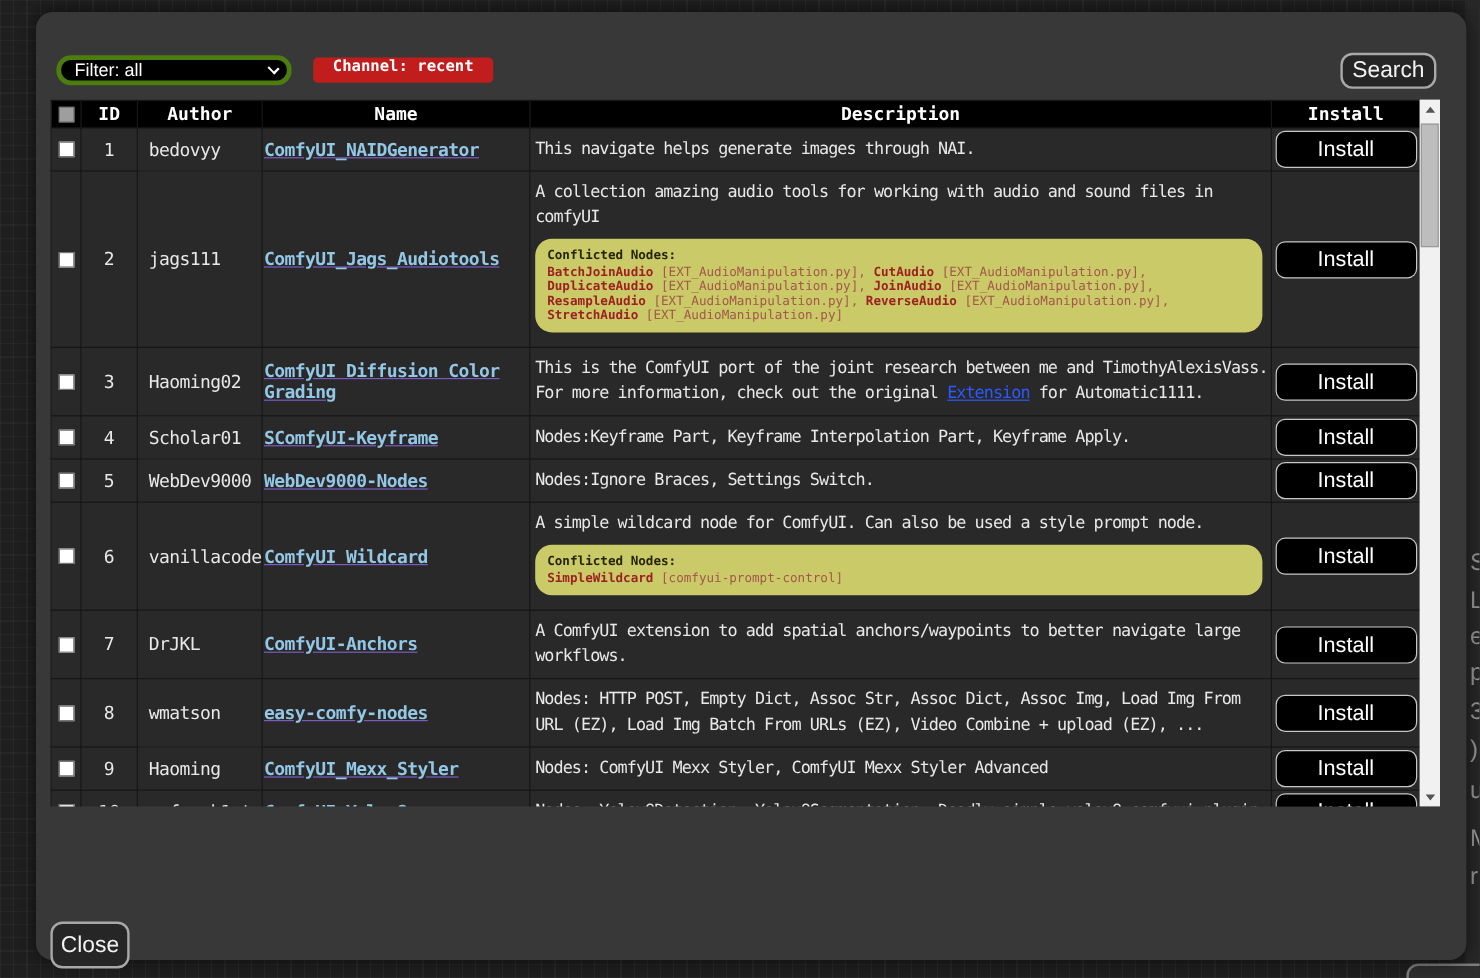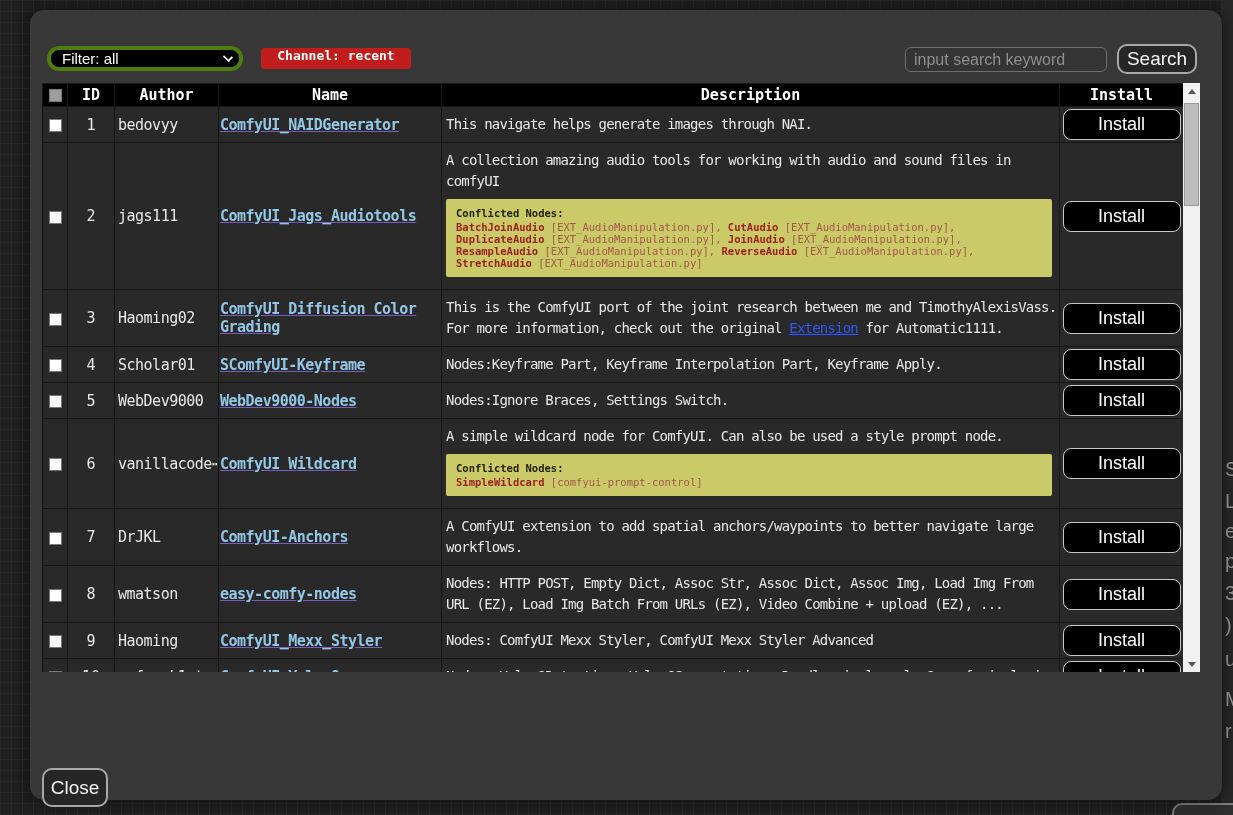--- a/index.html
+++ b/index.html
@@ -53,32 +53,32 @@
   table { width:1141px; table-layout:fixed; border-collapse:collapse; }
   th, td { border:1.5px solid #161616; }
   th { background:#000; color:#fff; font:bold 15px "DejaVu Sans Mono", monospace; height:22px; padding:2px 0;margin-top:15px; }
   td { background:#292929; color:#e8e8e8; font-family:"DejaVu Sans Mono", monospace;
        font-size:14px; letter-spacing:-0.8px; vertical-align:middle; }
   .td-check { text-align:center; }
   .chk { appearance:none; -webkit-appearance:none; width:13px; height:13px; background:#fff;
          border:1px solid #777; display:inline-block; vertical-align:middle; }
   .chk.hdr { background:#9e9e9e; }
   .td-id { text-align:center; font-size:15px; letter-spacing:0; }
-  .td-author { padding-left:3px; font-size:15px; letter-spacing:-0.5px; white-space:nowrap; overflow:hidden; }
+  .td-author { padding-left:9px; font-size:15px; letter-spacing:-0.5px; white-space:nowrap; overflow:hidden; }
   .td-name { padding:2px 1px; }
   .td-name a { color:#93c7e6; font-weight:bold; font-size:15px; letter-spacing:-0.5px;
     text-decoration:underline; text-decoration-color:#7a5bbf; text-indent:8px; }
   .td-desc { padding:7px 2px 7px 4px; line-height:21px; }
   .desc-link { color:#2b59ff; text-decoration:underline; }
   .td-install { text-align:center; }
   .install-btn { width:118px; height:31px; background:#000; color:#fff; border:1px solid #c8c8c8;
     border-radius:8px; font-size:18px; font-family:"Liberation Sans",sans-serif; cursor:pointer; }
 
   
-  .conflict-box { margin:7px 4px 5px 0; width:606px; background:#caca68; border-radius:2px;
+  .conflict-box { margin:7px 4px 5px 0; width:606px; background:#caca68; border-radius:14px;
     padding:8px 10px; line-height:15px; letter-spacing:0; }
   .conflict-title { color:#262300; font:bold 10.5px "DejaVu Sans Mono",monospace; margin-bottom:2px; }
   .conflict-list { font:10.5px "DejaVu Sans Mono",monospace; }
   .cnode { color:#9d2121; font-weight:bold; }
   .csrc  { color:#a4574a; }
 
   
   .scrollbar { width:17px; height:589px; background:#f1f1f1; position:relative; }
   .sb-arrow { position:absolute; left:0; width:17px; height:16px; display:flex; align-items:center; justify-content:center; }
   .sb-up { top:0; } .sb-down { bottom:0; }
@@ -106,21 +106,20 @@
 
   <div class="filter-wrap">
     <select>
       <option>Filter: all</option>
     </select>
     <span class="filter-chevron"></span>
   </div>
 
   <div class="channel-badge">Channel: recent</div>
 
-  <input class="search-input" type="text" placeholder="input search keyword" style="">
   <button class="btn search-btn">Search</button>
 
   <div class="table-area">
     <div class="table-viewport">
       <table>
         <colgroup>
             <col style="width:25px">
             <col style="width:47px">
             <col style="width:104px">
             <col style="width:223px">

